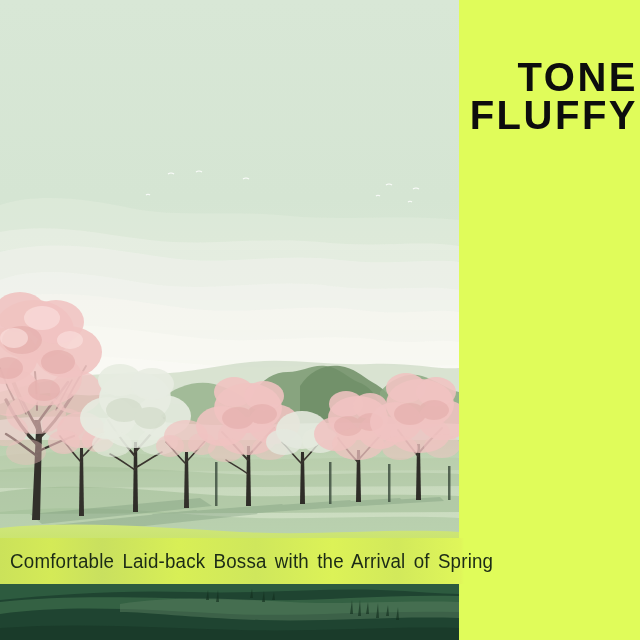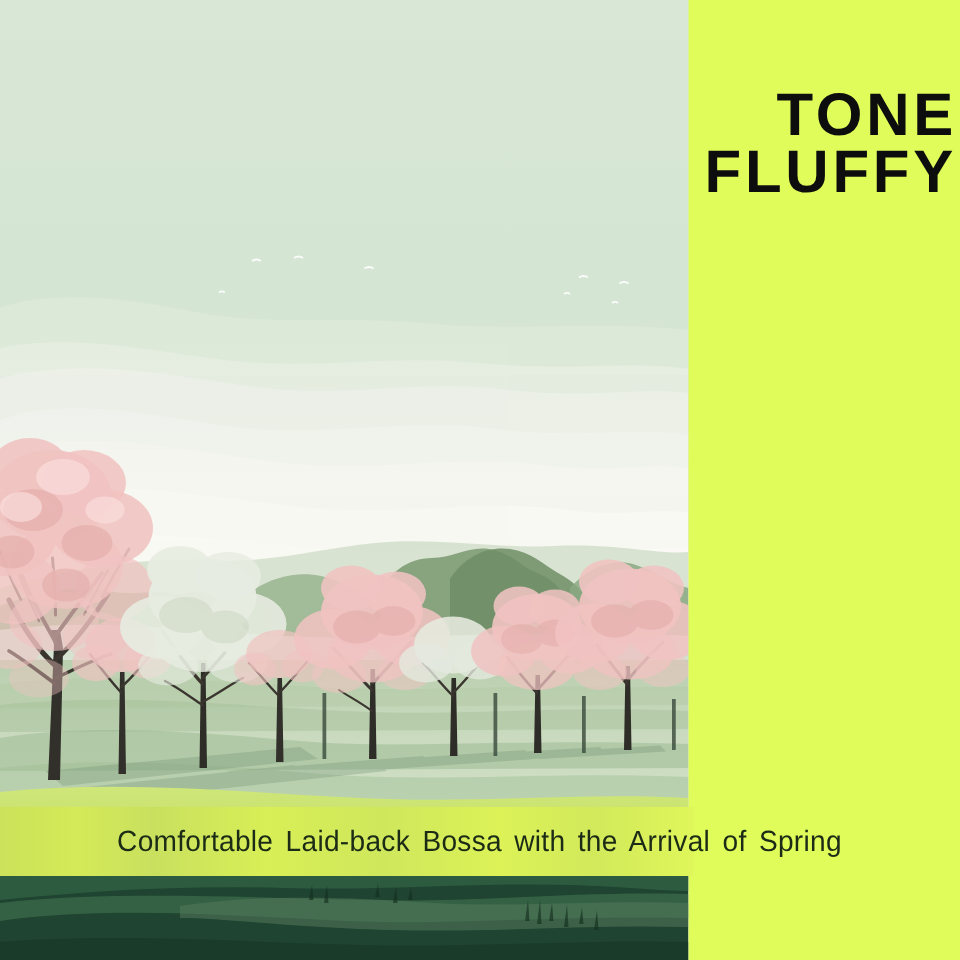--- a/index.html
+++ b/index.html
@@ -62,21 +62,21 @@
     top: 538px;
     width: 640px;
     height: 46px;
     z-index: 5;
     background: linear-gradient(to right,
         #cbe25a 0%, #d4ea57 8%, #c9e05f 16%,
         #d8ef56 28%, #cfe75c 40%, #dcf257 52%,
         #d2e95b 62%, #dff65a 72%, #e0fc5a 72.5%, #e0fc5a 100%);
     display: flex;
     align-items: center;
-    justify-content: center;
+    justify-content: flex-start;
     overflow: hidden;
   }
   .subtitle-text {
     font-size: 19.5px;
     color: #1c2b16;
     letter-spacing: 0.2px;
     word-spacing: 3px;
     white-space: nowrap;
     transform: scaleX(0.96);
   }

